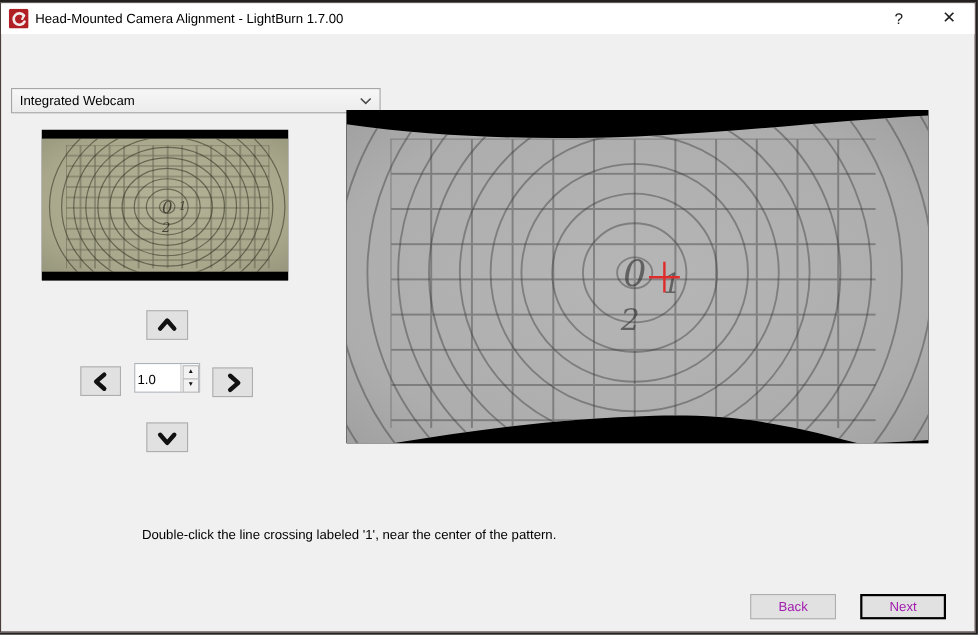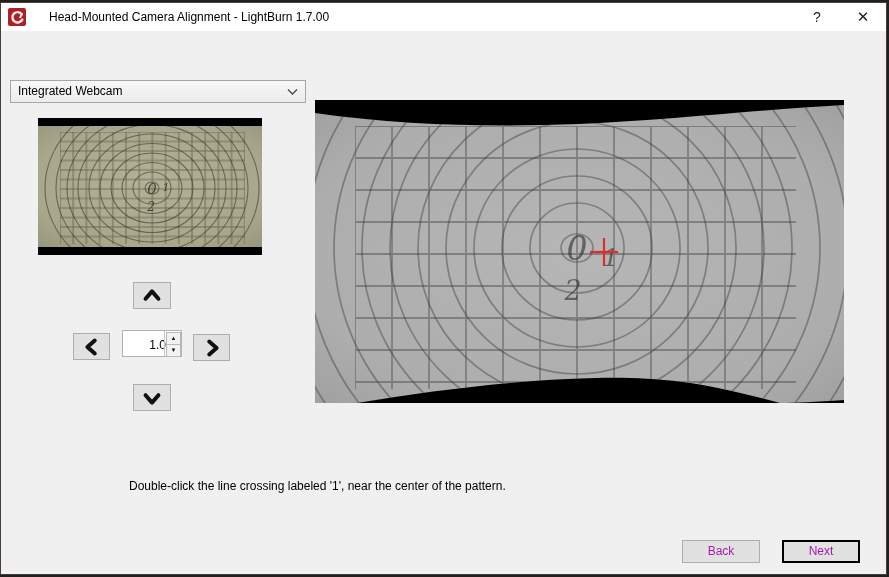--- a/index.html
+++ b/index.html
@@ -12,32 +12,32 @@
   .window{
     position:absolute;left:0;top:2px;width:885px;height:571px;
     border:1px solid #4a3d3b;background:#f0f0f0;
   }
   
   .titlebar{
     position:absolute;left:0;top:0;width:100%;height:28px;background:#ffffff;
   }
   .titlebar .appicon{position:absolute;left:7px;top:5px;width:18px;height:18px;}
   .titlebar .title{
-    position:absolute;left:48px;top:0;height:28px;line-height:28px;
+    position:absolute;left:31px;top:0;height:28px;line-height:28px;
     font-size:12px;color:#000;white-space:nowrap;
   }
   .tb-btn{
     position:absolute;top:0;height:28px;width:38px;text-align:center;line-height:28px;
     font-size:14px;color:#222;cursor:default;
   }
   .tb-help{left:797px;}
   .tb-close{left:843px;font-size:15px;}
   
   .combo{
-    position:absolute;left:9px;top:77px;width:296px;height:23px;
+    position:absolute;left:9px;top:77px;width:336px;height:23px;
     background:linear-gradient(#f7f7f7,#ececec);
     border:1px solid #a6a6a6;box-sizing:border-box;
     font-size:12px;color:#000;line-height:21px;padding-left:7px;
   }
   .combo .chev{position:absolute;right:7px;top:7px;}
   
   .preview{position:absolute;left:37px;top:115px;width:224px;height:137px;background:#000;}
   .bigview{position:absolute;left:314px;top:97px;width:529px;height:303px;background:#000;}
   .preview svg,.bigview svg{display:block;}
   
@@ -53,21 +53,21 @@
   .btn-down{left:132px;top:381px;}
   .rot-up{transform:rotate(-90deg);}
   .rot-down{transform:rotate(90deg);}
   .rot-left{transform:rotate(180deg);}
   .spin{
     position:absolute;left:121px;top:327px;width:60px;height:27px;box-sizing:border-box;
     background:#fff;border:1px solid #aeb2b8;
   }
   .spin input{
     position:absolute;left:0;top:0;width:41px;height:25px;border:0;outline:0;
-    text-align:right;font-size:12px;font-family:"Liberation Sans",sans-serif;background:transparent;color:#000;
+    text-align:left;font-size:12px;font-family:"Liberation Sans",sans-serif;background:transparent;color:#000;
   }
   .spin .spinners{
     position:absolute;right:0;top:0;width:16px;height:25px;border-left:1px solid #c8c8c8;
   }
   .spin .sbtn{
     position:absolute;left:1px;width:13px;height:11px;background:#f2f2f2;border:1px solid #b9b9b9;
     font-size:6px;line-height:10px;text-align:center;color:#111;
   }
   .sbtn.up{top:1px;}
   .sbtn.down{top:13px;}

